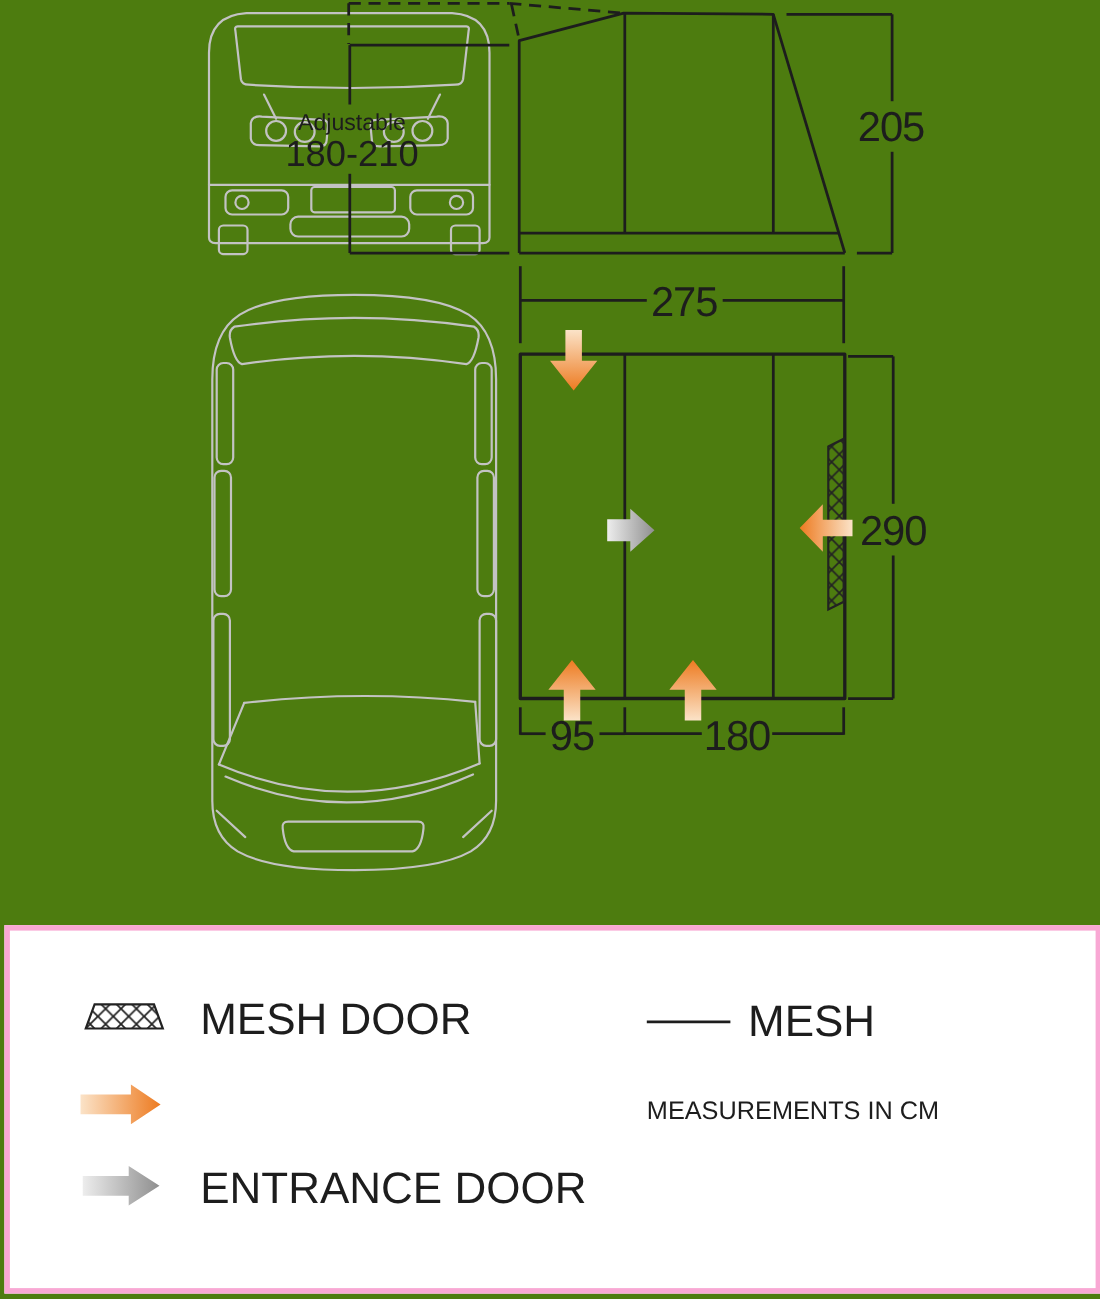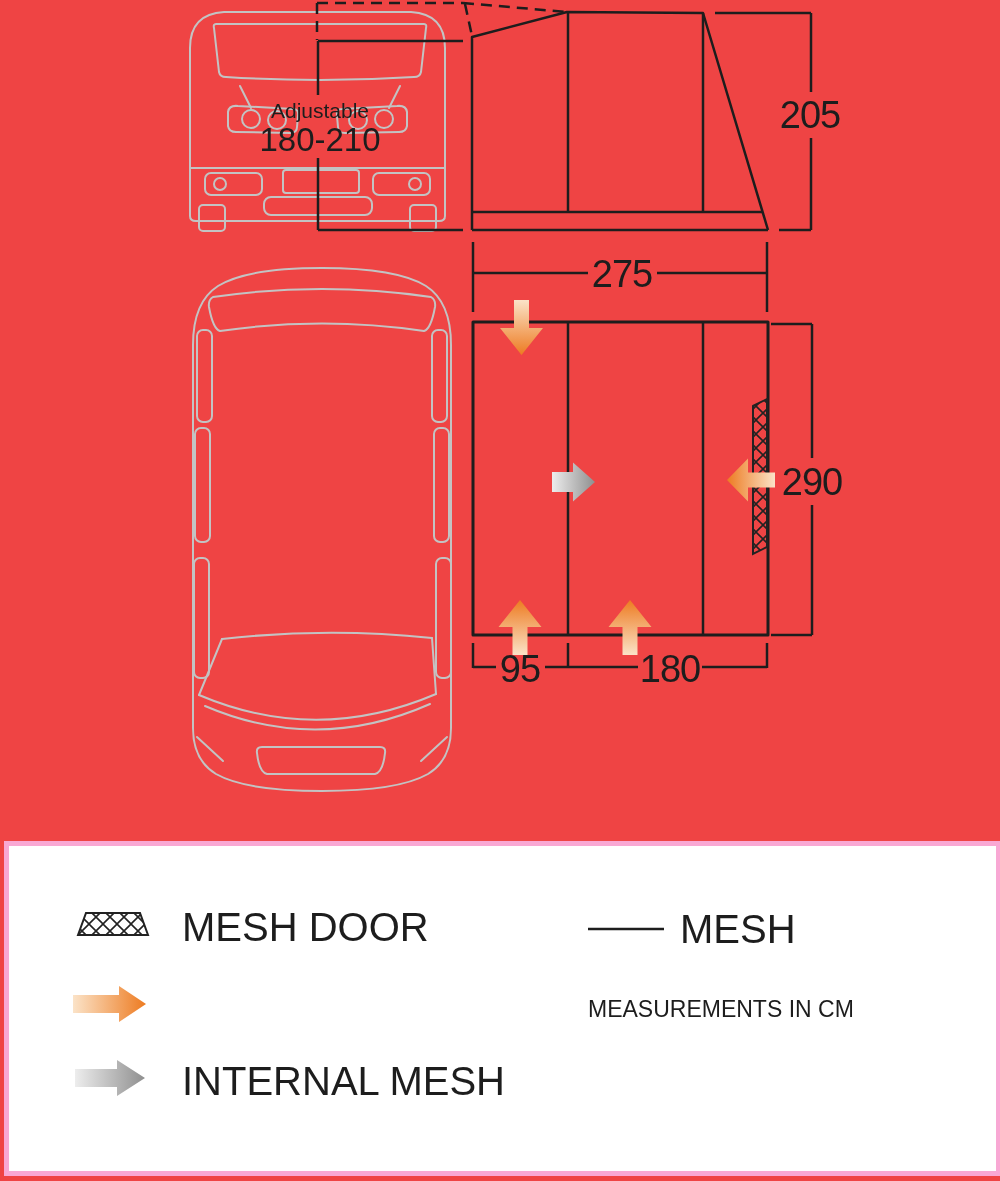--- a/index.html
+++ b/index.html
@@ -1,17 +1,17 @@
 <!DOCTYPE html>
 <html><head>
 <meta charset="utf-8">
 <style>
   html,body{margin:0;padding:0;background:#ffffff;}
   #canvas{
-    position:relative;width:1000px;height:1181px;background:#ef4444;overflow:hidden;
+    position:relative;width:1000px;height:1181px;background:#4d7c0f;overflow:hidden;
     font-family:"Liberation Sans", sans-serif;color:#1d1d1d;
   }
   #diagram-svg{position:absolute;left:0;top:0;}
   
   text{fill:#1d1d1d;font-family:"Liberation Sans", sans-serif;}
   .dim{font-size:38px;letter-spacing:-1px;}
   .adj1{font-size:21px;}
   .adj2{font-size:33px;}
   
   .legend{
@@ -188,21 +188,21 @@
 
     <svg class="lg-icon" style="left:66px;top:213px;" width="72" height="38" viewBox="0 0 72 38">
       <path d="M0,10 H42 V1 L70,19 L42,37 V28 H0 Z" fill="url(#gradGrayRight2)"></path>
       <defs>
         <linearGradient id="gradGrayRight2" x1="0" y1="0" x2="1" y2="0">
           <stop offset="0" stop-color="#ededed"></stop>
             <stop offset="1" stop-color="#8f8f8f"></stop>
         </linearGradient>
       </defs>
     </svg>
-    <div class="lg-label" style="left:173px;top:215px;">INTERNAL MESH</div>
+    <div class="lg-label" style="left:173px;top:215px;">ENTRANCE DOOR</div>
 
     <svg class="lg-icon" style="left:578px;top:80px;" width="78" height="6" viewBox="0 0 78 6">
       <line x1="1" y1="3" x2="77" y2="3" stroke="#1d1d1d" stroke-width="2.5"></line>
     </svg>
     <div class="lg-label" style="left:671px;top:63px;">MESH</div>
 
     <div class="lg-label small" style="left:579px;top:147px;">MEASUREMENTS IN CM</div>
   </div>
 
 </div>

